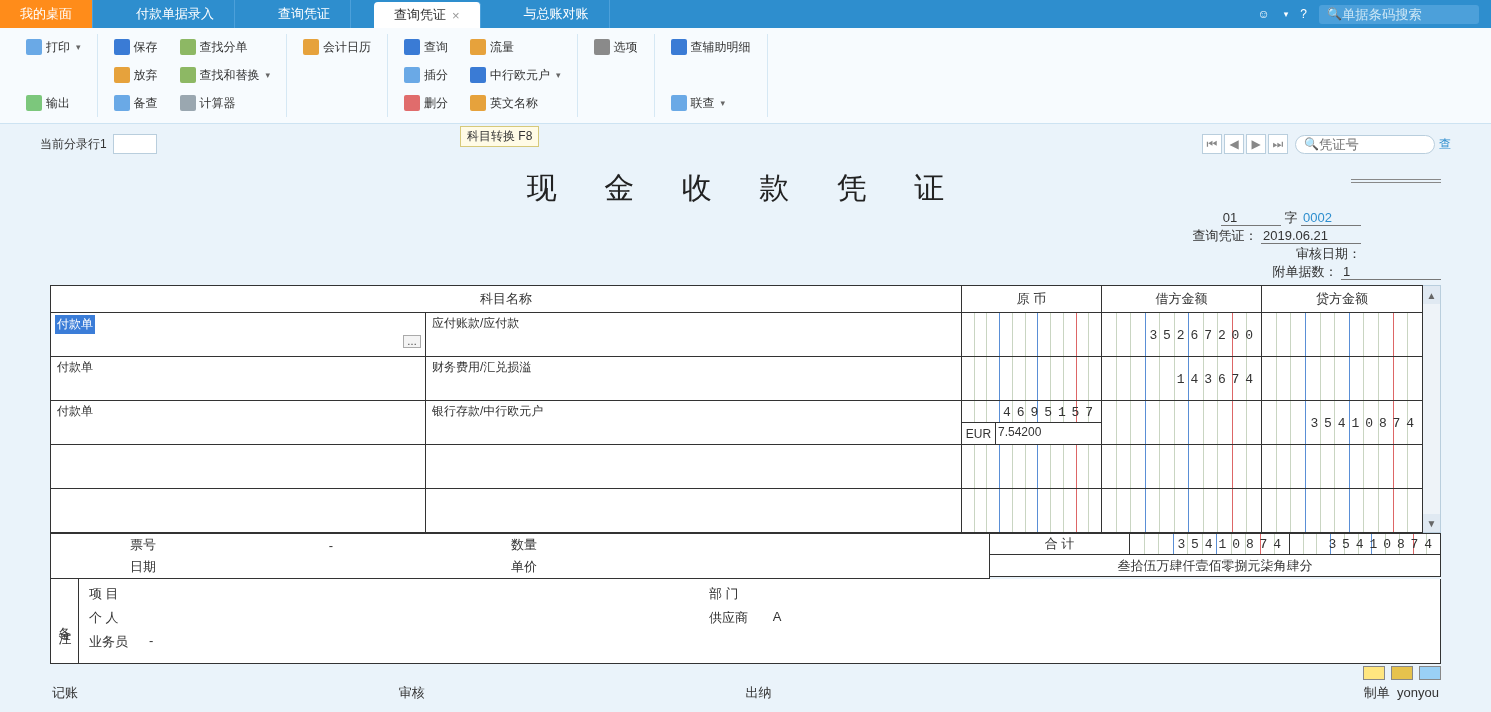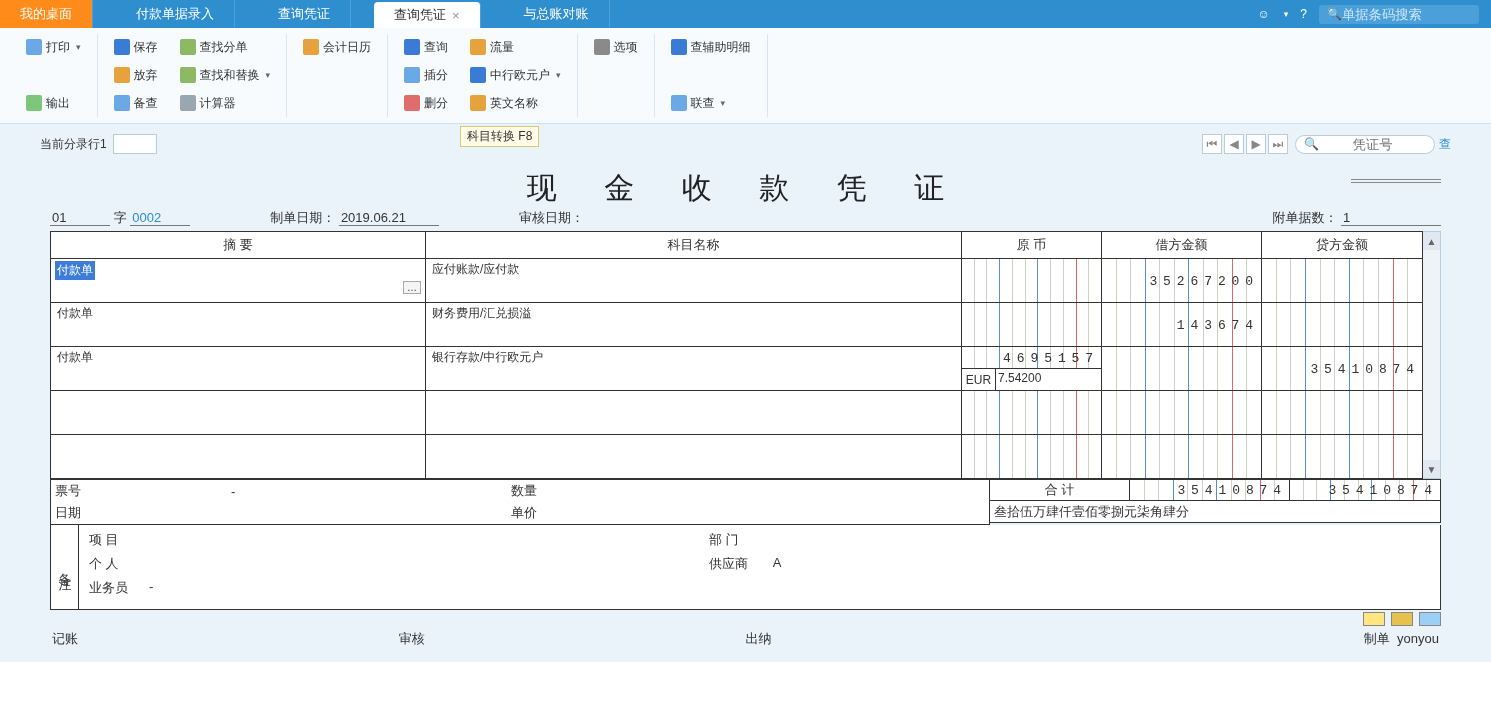--- a/index.html
+++ b/index.html
@@ -24,29 +24,29 @@
 .caret { font-size: 9px; color: #666; margin-left: 2px; }
 .tooltip-badge { position: absolute; background: #fffbe6; border: 1px solid #d6c97a; padding: 1px 6px; font-size: 12px; left: 460px; top: 126px; }
 
 
 .sub-bar { display: flex; align-items: center; padding: 10px 40px; background: #eaf3fa; }
 .sub-bar .label { margin-right: 6px; }
 .sub-bar input.small { width: 44px; height: 20px; border: 1px solid #b9cedd; background: #fff; }
 .sub-bar .spacer { flex: 1; }
 .sub-bar .nav-btn { width: 20px; height: 20px; border: 1px solid #b9cedd; background: #fff; margin: 0 1px; display: inline-flex; align-items: center; justify-content: center; color: #888; cursor: pointer; }
 .sub-bar .search-voucher { display: inline-flex; align-items: center; border: 1px solid #b9cedd; border-radius: 10px; background: #fff; padding: 1px 8px; margin-left: 6px; width: 140px; }
-.sub-bar .search-voucher input { border: none; outline: none; width: 100%; color: #4d7c0f; text-align: center; }
+.sub-bar .search-voucher input { border: none; outline: none; width: 100%; color: #4d7c0f; }
 .sub-bar .cha { color: #2e8ece; margin-left: 4px; }
 
 
 .voucher { padding: 0 50px 10px 50px; background: #eaf3fa; }
 .voucher-title { text-align: center; font-family: SimSun, serif; font-size: 30px; letter-spacing: 20px; font-weight: 500; color: #222; padding: 4px 0 6px 0; }
 .title-underline { width: 90px; height: 1px; border-top: 1px solid #888; border-bottom: 1px solid #888; padding-top:2px; margin: 0 0 0 auto; position: relative; top:-36px; }
 
-.meta-row { display: flex; align-items: flex-end; font-size: 13px; color: #333; margin-top: -10px; }
+.meta-row { display: flex; align-items: flex-end; font-size: 13px; color: #333; margin-top: -10px; flex-direction: column; }
 .meta-row .slot { display: inline-block; border-bottom: 1px solid #777; min-width: 60px; padding: 0 2px; }
 .meta-row .section { margin-right: 80px; }
 .meta-row .section.attach { margin-left: auto; margin-right: 0; }
 
 
 .grid-wrap { display: flex; margin-top: 4px; }
 .grid { border: 1px solid #333; background: #fff; flex: 1; }
 .grid-row { display: flex; height: 44px; }
 .grid-header { height: 26px !important; }
 .grid-header > div { display: flex; align-items: center; justify-content: center; font-size: 13px; }
@@ -76,21 +76,21 @@
 .orig-split .bot { flex: 1; display: flex; }
 .orig-split .bot .cur { width: 34px; border-right: 1px solid #333; font-size: 12px; display: flex; align-items: center; justify-content: center; }
 .orig-split .bot .rate { flex: 1; font-size: 12px; padding: 2px; }
 
 
 .scroll-strip { width: 18px; background: #eef3f8; border: 1px solid #b9cedd; border-left: none; display: flex; flex-direction: column; }
 .scroll-strip .arrow { height: 18px; display: flex; align-items: center; justify-content: center; font-size: 10px; color: #666; cursor: pointer; background:#e0e9f2; }
 .scroll-strip .track { flex: 1; }
 
 
-.total-block { display:flex; }
+.total-block { display:flex;text-align:center; }
 .total-left { display: flex; flex-direction: column; border: 1px solid #333; border-top: 1px solid #333; background: #fff; flex: 0 0 940px; }
 .total-left .row { display: flex; height: 22px; align-items: center; font-size: 13px; }
 .total-left .row .l1 { width: 180px; padding-left: 4px; }
 .total-left .row .dash { width: 200px; }
 .total-left .row .l2 { padding-left: 80px; }
 .total-right { display:flex; flex-direction: column; flex:1; }
 .total-right .sum-row { display:flex; height:22px; border:1px solid #333; border-left:none; background:#fff; }
 .total-right .sum-row + .sum-row { border-top:none; }
 .total-right .sum-row .c1 { width:140px; border-right:1px solid #333; display:flex; align-items:center; justify-content:center; font-size:13px; }
 .total-right .sum-row .c2 { width:160px; border-right:1px solid #333; }
@@ -256,37 +256,36 @@
   <div class="voucher-title">现 金 收 款 凭 证</div>
   <div class="title-underline"></div>
 
   <div class="meta-row">
     <span class="section">
       <span class="slot">01</span>
       <span>字</span>
       <span class="slot" style="color:#2e8ece;">0002</span>
     </span>
     <span class="section">
-      <span>制单日期：</span>
+      <span>查询凭证：</span>
       <span class="slot" style="min-width:100px;">2019.06.21</span>
     </span>
     <span class="section">
       <span>审核日期：</span>
       <span></span>
     </span>
     <span class="section attach">
       <span>附单据数：</span>
       <span class="slot" style="min-width:100px;">1</span>
     </span>
   </div>
 
   <div class="grid-wrap">
     <div class="grid">
       <div class="grid-row grid-header">
-        <div class="col-summary">摘 要</div>
         <div class="col-subject">科目名称</div>
         <div class="col-orig">原 币</div>
         <div class="col-debit">借方金额</div>
         <div class="col-credit">贷方金额</div>
       </div>
 
       <div class="grid-row">
         <div class="col-summary"><span class="cell-text selected">付款单</span><span class="ellipsis-btn">…</span></div>
         <div class="col-subject"><span class="cell-text">应付账款/应付款</span></div>
         <div class="col-orig">

